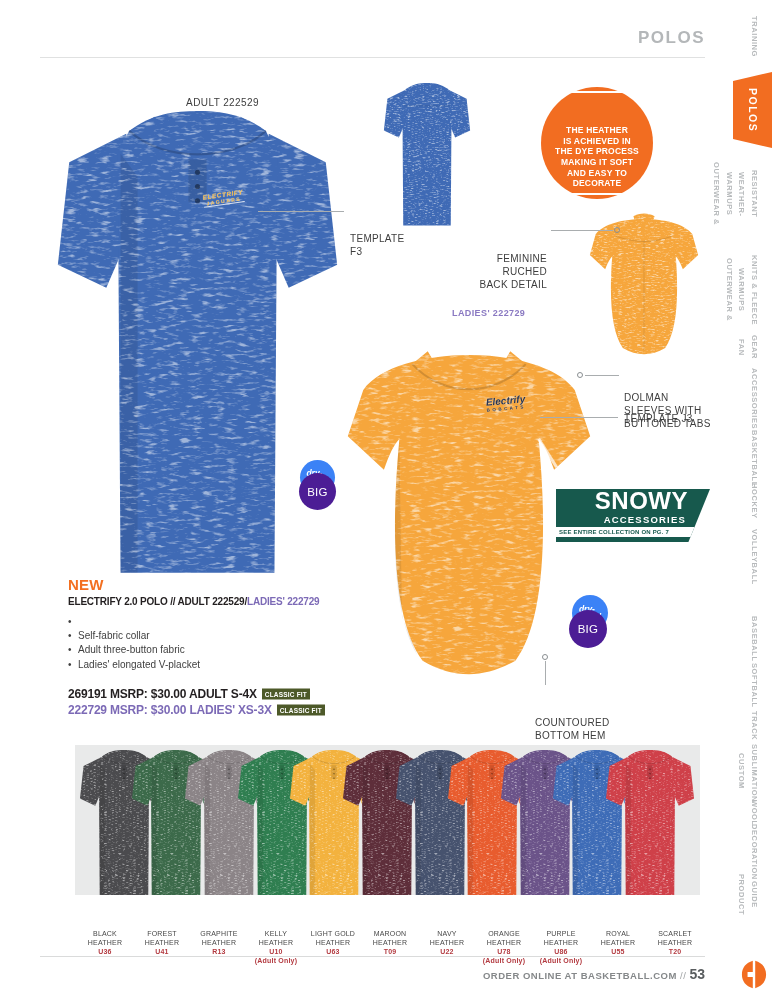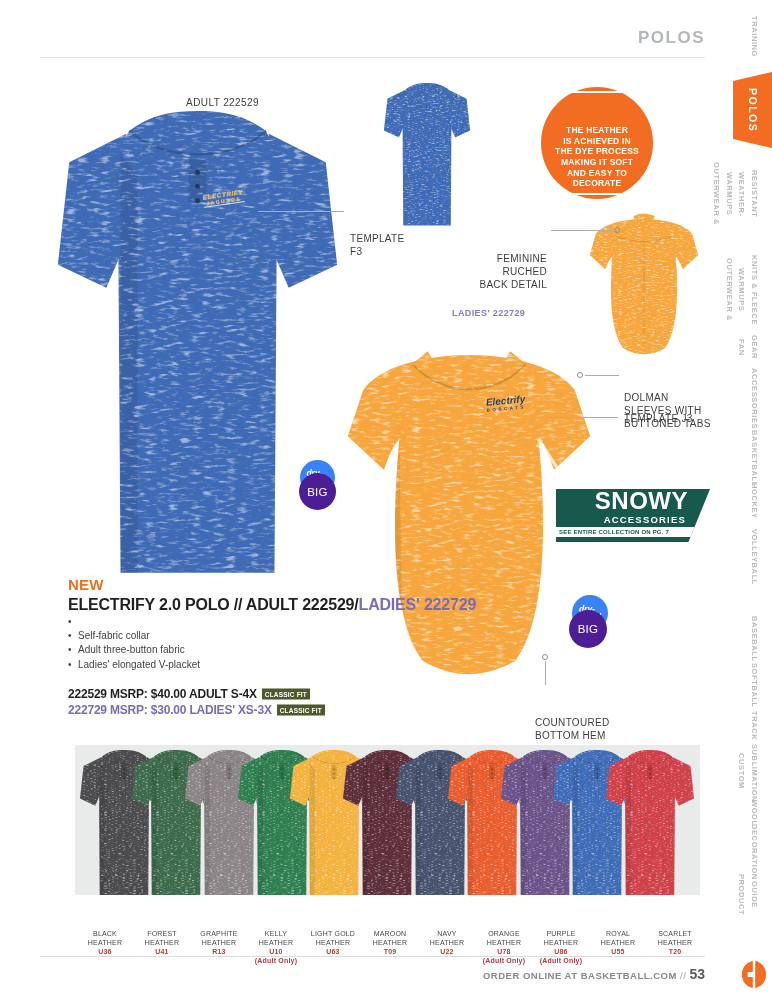--- a/index.html
+++ b/index.html
@@ -49,21 +49,21 @@
            clip-path:polygon(0 0,100% 0,86% 100%,0 100%); }
   .snowy-title { position:absolute; top:-2px; left:0; width:132px; text-align:right; color:#fff;
                  font-size:24px; font-weight:900; letter-spacing:0.5px; }
   .snowy-sub { position:absolute; top:25px; left:0; width:130px; text-align:right; color:#fff;
                font-size:9.5px; font-weight:800; letter-spacing:1.2px; }
   .snowy-strip { position:absolute; left:0; top:38px; width:100%; height:10px; background:#fff;
                  color:#17594d; font-size:6px; font-weight:800; letter-spacing:0.2px; line-height:10px; padding-left:3px; }
 
   
   .new-label { left:68px; top:576px; font-size:15px; font-weight:900; color:#f37021; letter-spacing:0.2px; }
-  .prod-title { left:68px; top:596px; font-size:16px; font-weight:800; color:#231f20; letter-spacing:-0.2px; }
+  .prod-title { left:68px; top:596px; font-size:10px; font-weight:800; color:#231f20; letter-spacing:-0.2px; }
   .prod-title .pl { color:#7c6ab6; }
   .bullets { left:68px; top:615px; width:320px; }
   .bullet { display:flex; font-size:10px; color:#3f3f3f; line-height:1.32; margin-bottom:1px; }
   .bullet .dot { width:10px; flex:0 0 10px; }
   .price { left:68px; top:687px; font-size:12px; font-weight:800; color:#231f20; letter-spacing:-0.2px; }
   .price.p2 { top:703px; color:#7c6ab6; }
   .fit-badge { display:inline-block; background:#4d5929; color:#fff; font-size:6.5px; font-weight:700;
                letter-spacing:0.2px; padding:2px 3px; margin-left:5px; transform:translateY(-1.5px); }
 
   
@@ -271,21 +271,21 @@
   <div class="bullet">
       <span class="dot">•</span>
       <span>Adult three-button fabric</span>
     </div>
   <div class="bullet">
       <span class="dot">•</span>
       <span>Ladies' elongated V-placket</span>
     </div>
 </div>
 <div class="abs price">
-  <span>222529 MSRP: $40.00 ADULT S-4X</span><span class="fit-badge">CLASSIC FIT</span>
+  <span>269191 MSRP: $30.00 ADULT S-4X</span><span class="fit-badge">CLASSIC FIT</span>
 </div>
 <div class="abs price p2">
   <span>222729 MSRP: $30.00 LADIES' XS-3X</span><span class="fit-badge">CLASSIC FIT</span>
 </div>
 
 <div class="abs swatch-panel">
   <svg class="swatch-shirt" style="left:4px;z-index:1" color="#4b4b4e">
       <use href="#polo-front" xlink:href="#polo-front" fill="currentColor"></use>
     </svg>
   <svg class="swatch-shirt" style="left:56px;z-index:2" color="#3c6a4a">

